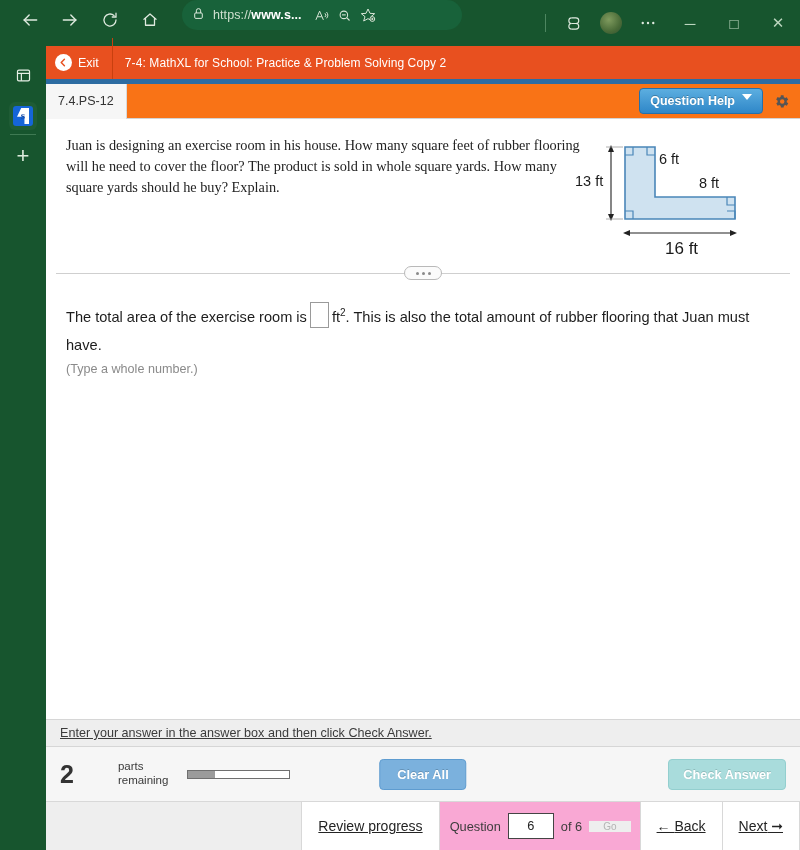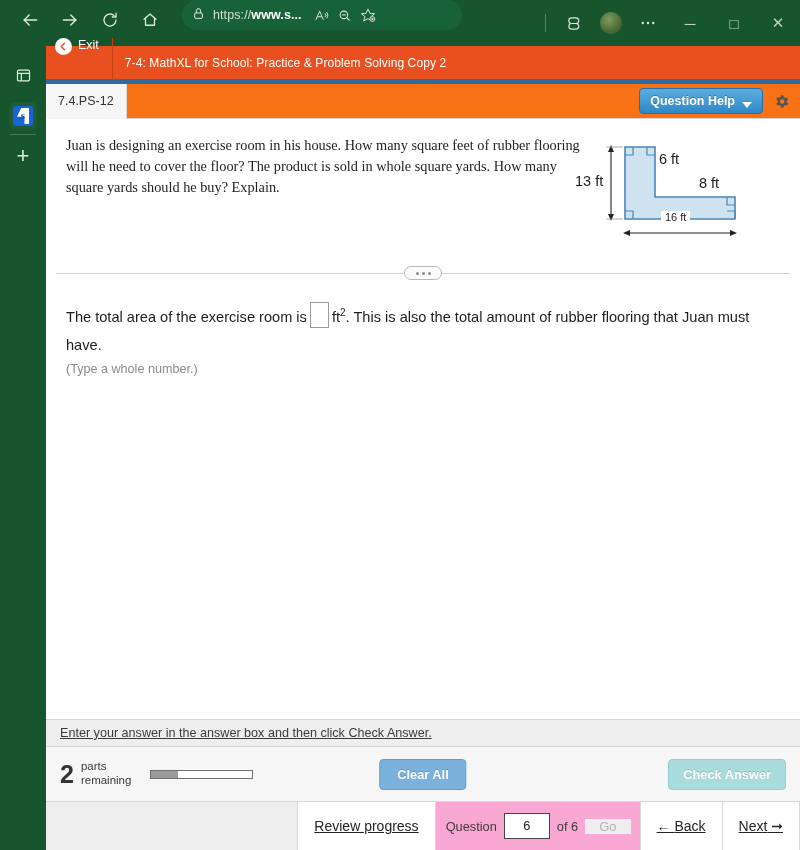--- a/index.html
+++ b/index.html
@@ -81,21 +81,21 @@
   .page {
     position: absolute; left: 46px; top: 46px; width: 754px; height: 804px;
     background: #ffffff; display: flex; flex-direction: column;
   }
 
   
   .mxl-bar {
     height: 33px; background: #e8501f; display: flex; align-items: center; flex: 0 0 auto;
   }
   .exit-btn {
-    display: flex; align-items: flex-start; gap: 6px; padding: 0 13px 0 9px;
+    display: flex; align-items: center; gap: 6px; padding: 0 13px 0 9px;
     height: 50px; cursor: pointer; border-right: 1px solid #c8400f;
   }
   .exit-circle {
     width: 17px; height: 17px; border-radius: 50%; background: #ffffff;
     display: flex; align-items: center; justify-content: center;
   }
   .exit-circle svg { display: block; }
   .exit-label { color: #ffffff; font-size: 12.5px; }
   .mxl-title { color: #ffffff; font-size: 12px; padding-left: 12px; letter-spacing: .1px; }
 
@@ -110,21 +110,21 @@
   .ex-id {
     font-size: 12.5px; color: #333; padding: 0 12px; height: 35px;
     display: flex; align-items: center; border-right: 1px solid #d9d9d9;
     background: #f6f6f6;
   }
   .qhelp-wrap { margin-left: auto; display: flex; align-items: center; gap: 10px; padding-right: 10px; }
   .qhelp-btn {
     background: linear-gradient(#5caee0, #2f87c8);
     border: 1px solid #2470ab; border-radius: 4px;
     color: #ffffff; font-size: 12.5px; font-weight: 700;
-    padding: 5px 10px; display: flex; align-items: flex-end; gap: 7px; cursor: pointer;
+    padding: 5px 10px; display: flex; align-items: flex-start; gap: 7px; cursor: pointer;
     text-shadow: 0 -1px 0 rgba(0,0,0,.25);
   }
   .caret-down { width: 0; height: 0; border-left: 5px solid transparent; border-right: 5px solid transparent; border-top: 6px solid #fff; }
   .gear { color: #555; cursor: pointer; display: flex; }
 
   
   .qbody { flex: 1 1 auto; position: relative; overflow: hidden; background: #fff; }
   .qtext-row { display: flex; padding: 16px 18px 0 20px; }
   .qtext {
     font-size: 14.3px; color: #232323; line-height: 1.48; width: 515px;
@@ -164,21 +164,21 @@
     display: flex; align-items: center; padding-left: 14px;
   }
   .instr-text { font-size: 12.6px; color: #3b3b3b; text-decoration: underline; }
 
   .action-bar {
     flex: 0 0 auto; height: 54px; background: #f6f6f6;
     display: flex; align-items: center; padding: 0 14px; position: relative;
   }
   .parts-group { display: flex; align-items: center; gap: 7px; }
   .parts-num { font-size: 25px; color: #333; font-weight: 700; line-height: 1; }
-  .parts-label { font-size: 11.5px; color: #3a3a3a; line-height: 1.18; }
+  .parts-label { font-size: 11.5px; color: #3a3a3a; line-height: 1.18; margin-left: 37px; }
   .progress-track {
     width: 103px; height: 9px; background: #ffffff; border: 1px solid #6f6f6f;
     margin-left: 12px; position: relative;
   }
   .progress-fill { position: absolute; left: 0; top: 0; bottom: 0; width: 26%; background: #9b9b9b; }
 
   .clear-btn {
     position: absolute; left: 50%; transform: translateX(-50%);
     background: #7bb1dd; border: 1px solid #5e9cd0; border-radius: 4px;
     color: #ffffff; font-size: 12.8px; font-weight: 700; padding: 7px 17px; cursor: pointer;
@@ -201,21 +201,21 @@
   }
   .qnum-cell {
     display: flex; align-items: center; gap: 7px; background: #f9a8d4;
     padding: 0 10px; font-size: 12.8px; color: #3c3c3c;
   }
   .qnum-input {
     width: 46px; height: 26px; border: 1px solid #444; background: #fff;
     font-size: 12.8px; color: #222; text-align: center; line-height: 24px; cursor: text;
   }
   .go-btn {
-    background: #eeeeee; border: none; font-size: 13px; color: #b4b4b4;
+    background: #eeeeee; border: none; font-size: 10px; color: #b4b4b4;
     padding: 0 14px; cursor: default;
   }
   .nav-arrow { font-size: 14px; }
 </style>
 </head>
 <body>
 
 <div class="browser-chrome">
   <div class="nav-btn">
     <svg width="20" height="20" viewBox="0 0 24 24" fill="none" stroke="currentColor" stroke-width="1.7" stroke-linecap="round" stroke-linejoin="round">
@@ -368,21 +368,21 @@
           <line x1="19" y1="8" x2="36" y2="8" stroke="#9a9a9a" stroke-width="0.8"></line>
           <line x1="19" y1="80" x2="36" y2="80" stroke="#9a9a9a" stroke-width="0.8"></line>
 
           <line x1="40" y1="94" x2="146" y2="94" stroke="#222" stroke-width="1.1"></line>
           <polygon points="36,94 43,91 43,97" fill="#222"></polygon>
           <polygon points="150,94 143,91 143,97" fill="#222"></polygon>
         </svg>
         <div style="position:absolute;left:-12px;top:34px;font-size:14.5px;color:#1b1b1b;">13 ft</div>
         <div style="position:absolute;left:72px;top:12px;font-size:14.5px;color:#1b1b1b;">6 ft</div>
         <div style="position:absolute;left:112px;top:36px;font-size:14.5px;color:#1b1b1b;">8 ft</div>
-        <div style="position:absolute;left:74px;top:72px;font-size:11px;color:#1b1b1b;background:#fff;padding:0 4px;">16 ft</div>
+        <div style="position:absolute;left:74px;top:100px;font-size:17px;color:#1b1b1b;background:#fff;padding:0 4px;">16 ft</div>
       </div>
     </div>
 
     <div class="divider-wrap">
       <div class="divider-line"></div>
       <div class="dots-pill">
         <i></i>
           <i></i>
           <i></i>
       </div>

